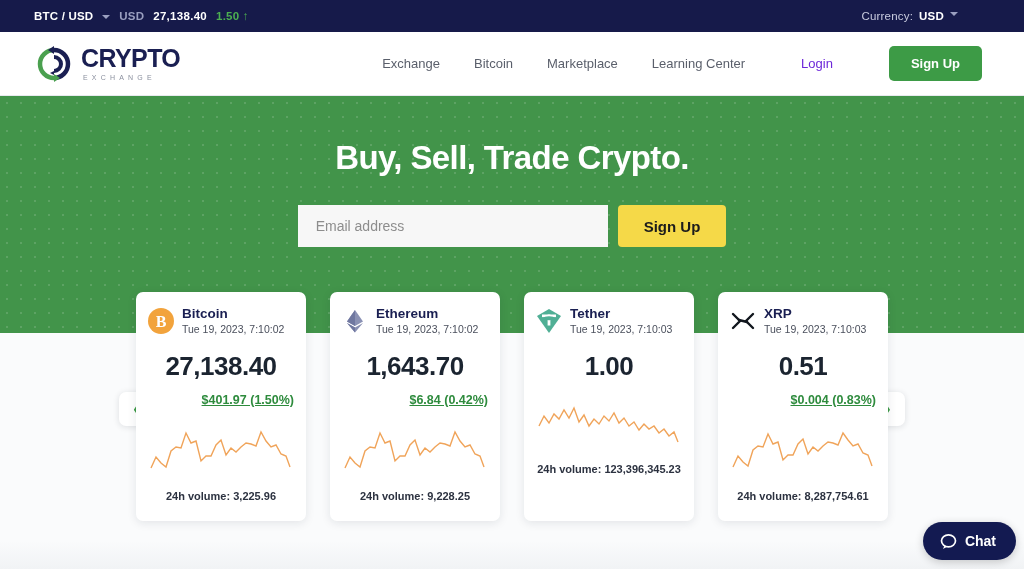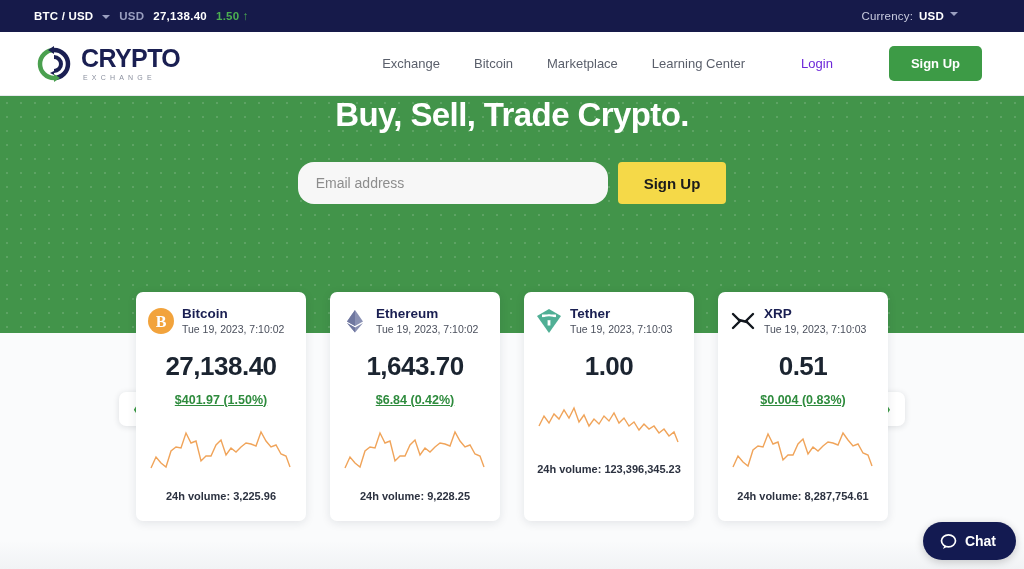--- a/index.html
+++ b/index.html
@@ -90,32 +90,33 @@
     background-image: radial-gradient(circle, rgba(255,255,255,.14) 1px, transparent 1px);
     background-size: 14px 14px;
     position: relative;
   }
   .hero-title {
     text-align: center;
     color: #ffffff;
     font-size: 33px;
     font-weight: 700;
     letter-spacing: -.6px;
+    padding-top: 43px;
   }
   .hero-form {
     display: flex;
     justify-content: center;
     margin-top: 28px;
     gap: 10px;
   }
   .email-input {
     width: 310px;
     height: 42px;
     border: none;
-    border-radius: 16px;
+    border-radius: 0;
     background: #f7f7f7;
     padding: 0 18px;
     font-size: 14px;
     color: #333;
     font-family: "Liberation Sans", sans-serif;
     outline: none;
   }
   .email-input::placeholder { color: #8d8d8d; }
   .btn-signup-hero {
     height: 42px;
@@ -159,21 +160,21 @@
   .coin-time { font-size: 10.5px; color: #4a4f5c; line-height: 1.3; white-space: nowrap; }
   .coin-price {
     text-align: center;
     font-size: 26px;
     font-weight: 700;
     color: #1b2430;
     letter-spacing: -.5px;
     margin-top: 14px;
   }
   .coin-change {
-    text-align: center;
+    text-align: right;
     font-size: 12.5px;
     font-weight: 700;
     margin-top: 9px;
     text-decoration: underline;
     line-height: 1.45;
   }
   .up { color: #2e8b3d; }
   .down { color: #e03b2f; }
   .spark { display: block; margin: 14px auto 0; }
   .coin-vol {

